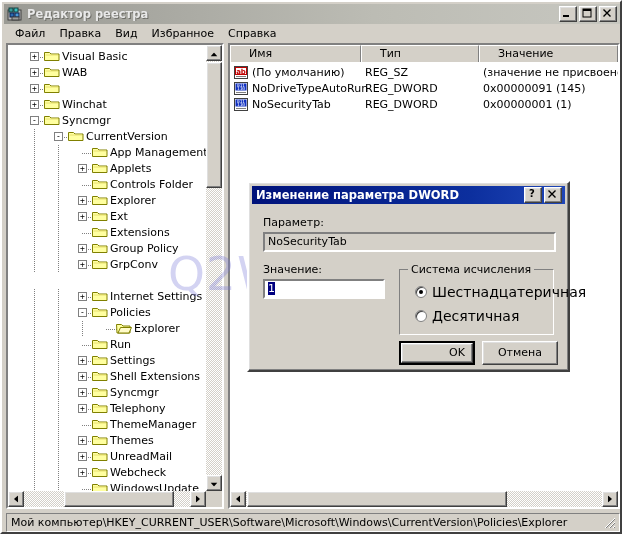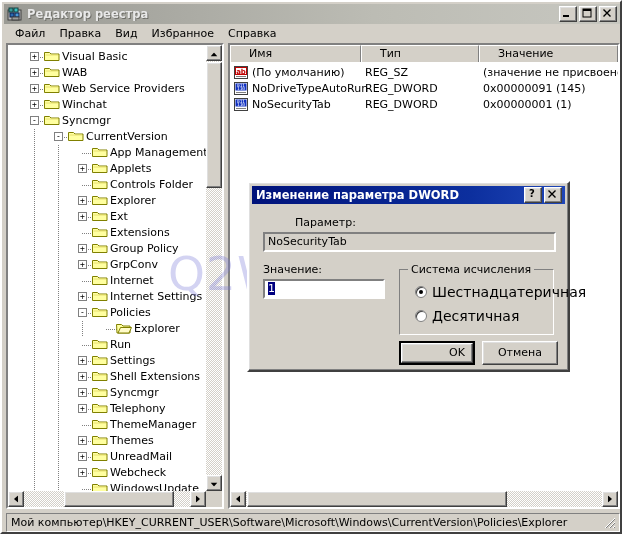--- a/index.html
+++ b/index.html
@@ -267,21 +267,20 @@
               </svg></div>
             <div class="tlabel" style="left: 54px; top: 1px;">WAB</div>
           </div>
           <div class="tnode" style="top: 36px;">
             <div class="tline" style="left: 26px; top: 8px; width: 12px; height: 1px; background-image: linear-gradient(to right, rgb(128, 128, 128) 50%, transparent 0px); background-size: 2px 1px;"></div>
             <div class="exp" style="left: 22px; top: 3px;">+</div>
             <div class="folder" style="left: 36px; top: 1px;"><svg width="16" height="13" viewBox="0 0 16 13">
                 <path d="M0.5 2.5 h5 l1.5 1.5 h8 v6.5 h-14.5 z" fill="#ffffa0" stroke="#808000"></path>
                 <path d="M1.5 5 h12.5" stroke="#e8e070"></path>
               </svg></div>
-            <div class="tlabel" style="left: 54px; top: 1px;">Web Service Providers</div>
           </div>
           <div class="tnode" style="top: 52px;">
             <div class="tline" style="left: 26px; top: 8px; width: 12px; height: 1px; background-image: linear-gradient(to right, rgb(128, 128, 128) 50%, transparent 0px); background-size: 2px 1px;"></div>
             <div class="exp" style="left: 22px; top: 3px;">+</div>
             <div class="folder" style="left: 36px; top: 1px;"><svg width="16" height="13" viewBox="0 0 16 13">
                 <path d="M0.5 2.5 h5 l1.5 1.5 h8 v6.5 h-14.5 z" fill="#ffffa0" stroke="#808000"></path>
                 <path d="M1.5 5 h12.5" stroke="#e8e070"></path>
               </svg></div>
             <div class="tlabel" style="left: 54px; top: 1px;">Winchat</div>
           </div>
@@ -381,30 +380,20 @@
           <div class="tnode" style="top: 212px;">
             <div class="tline" style="left: 26px; top: 0px; width: 1px; height: 16px; background-image: linear-gradient(rgb(128, 128, 128) 50%, transparent 0px); background-size: 1px 2px;"></div>
             <div class="tline" style="left: 50px; top: 0px; width: 1px; height: 16px; background-image: linear-gradient(rgb(128, 128, 128) 50%, transparent 0px); background-size: 1px 2px;"></div>
             <div class="tline" style="left: 74px; top: 8px; width: 12px; height: 1px; background-image: linear-gradient(to right, rgb(128, 128, 128) 50%, transparent 0px); background-size: 2px 1px;"></div>
             <div class="exp" style="left: 70px; top: 3px;">+</div>
             <div class="folder" style="left: 84px; top: 1px;"><svg width="16" height="13" viewBox="0 0 16 13">
                 <path d="M0.5 2.5 h5 l1.5 1.5 h8 v6.5 h-14.5 z" fill="#ffffa0" stroke="#808000"></path>
                 <path d="M1.5 5 h12.5" stroke="#e8e070"></path>
               </svg></div>
             <div class="tlabel" style="left: 102px; top: 1px;">GrpConv</div>
-          </div>
-          <div class="tnode" style="top: 228px;">
-            <div class="tline" style="left: 26px; top: 0px; width: 1px; height: 16px; background-image: linear-gradient(rgb(128, 128, 128) 50%, transparent 0px); background-size: 1px 2px;"></div>
-            <div class="tline" style="left: 50px; top: 0px; width: 1px; height: 16px; background-image: linear-gradient(rgb(128, 128, 128) 50%, transparent 0px); background-size: 1px 2px;"></div>
-            <div class="tline" style="left: 74px; top: 8px; width: 12px; height: 1px; background-image: linear-gradient(to right, rgb(128, 128, 128) 50%, transparent 0px); background-size: 2px 1px;"></div>
-            <div class="folder" style="left: 84px; top: 1px;"><svg width="16" height="13" viewBox="0 0 16 13">
-                <path d="M0.5 2.5 h5 l1.5 1.5 h8 v6.5 h-14.5 z" fill="#ffffa0" stroke="#808000"></path>
-                <path d="M1.5 5 h12.5" stroke="#e8e070"></path>
-              </svg></div>
-            <div class="tlabel" style="left: 102px; top: 1px;">Internet</div>
           </div>
           <div class="tnode" style="top: 244px;">
             <div class="tline" style="left: 26px; top: 0px; width: 1px; height: 16px; background-image: linear-gradient(rgb(128, 128, 128) 50%, transparent 0px); background-size: 1px 2px;"></div>
             <div class="tline" style="left: 50px; top: 0px; width: 1px; height: 16px; background-image: linear-gradient(rgb(128, 128, 128) 50%, transparent 0px); background-size: 1px 2px;"></div>
             <div class="tline" style="left: 74px; top: 8px; width: 12px; height: 1px; background-image: linear-gradient(to right, rgb(128, 128, 128) 50%, transparent 0px); background-size: 2px 1px;"></div>
             <div class="exp" style="left: 70px; top: 3px;">+</div>
             <div class="folder" style="left: 84px; top: 1px;"><svg width="16" height="13" viewBox="0 0 16 13">
                 <path d="M0.5 2.5 h5 l1.5 1.5 h8 v6.5 h-14.5 z" fill="#ffffa0" stroke="#808000"></path>
                 <path d="M1.5 5 h12.5" stroke="#e8e070"></path>
               </svg></div>
@@ -662,21 +651,21 @@
         <span style="position:absolute;left:0;top:0;width:14px;height:12px;line-height:12px;text-align:center;font-size:10px;font-weight:bold;">?</span>
       </div>
       <div class="tbtn">
         <svg width="14" height="12">
           <path d="M3.5 2.5 L10.5 9.5 M10.5 2.5 L3.5 9.5" stroke="#000" stroke-width="1.4"></path>
         </svg>
       </div>
     </div>
   </div>
 
-  <div class="dlg-label" style="left:14px;top:33px;margin-left:32px;">Параметр:</div>
+  <div class="dlg-label" style="left:14px;top:33px;">Параметр:</div>
   <div class="field readonly" style="left:14px;top:49px;width:293px;height:20px;">
     <span>NoSecurityTab</span>
   </div>
 
   <div class="dlg-label" style="left:14px;top:80px;">Значение:</div>
   <div class="field" style="left:14px;top:96px;width:122px;height:20px;">
     <span class="sel">1</span>
   </div>
 
   <div class="groupbox" style="left:150px;top:86px;width:155px;height:66px;">

